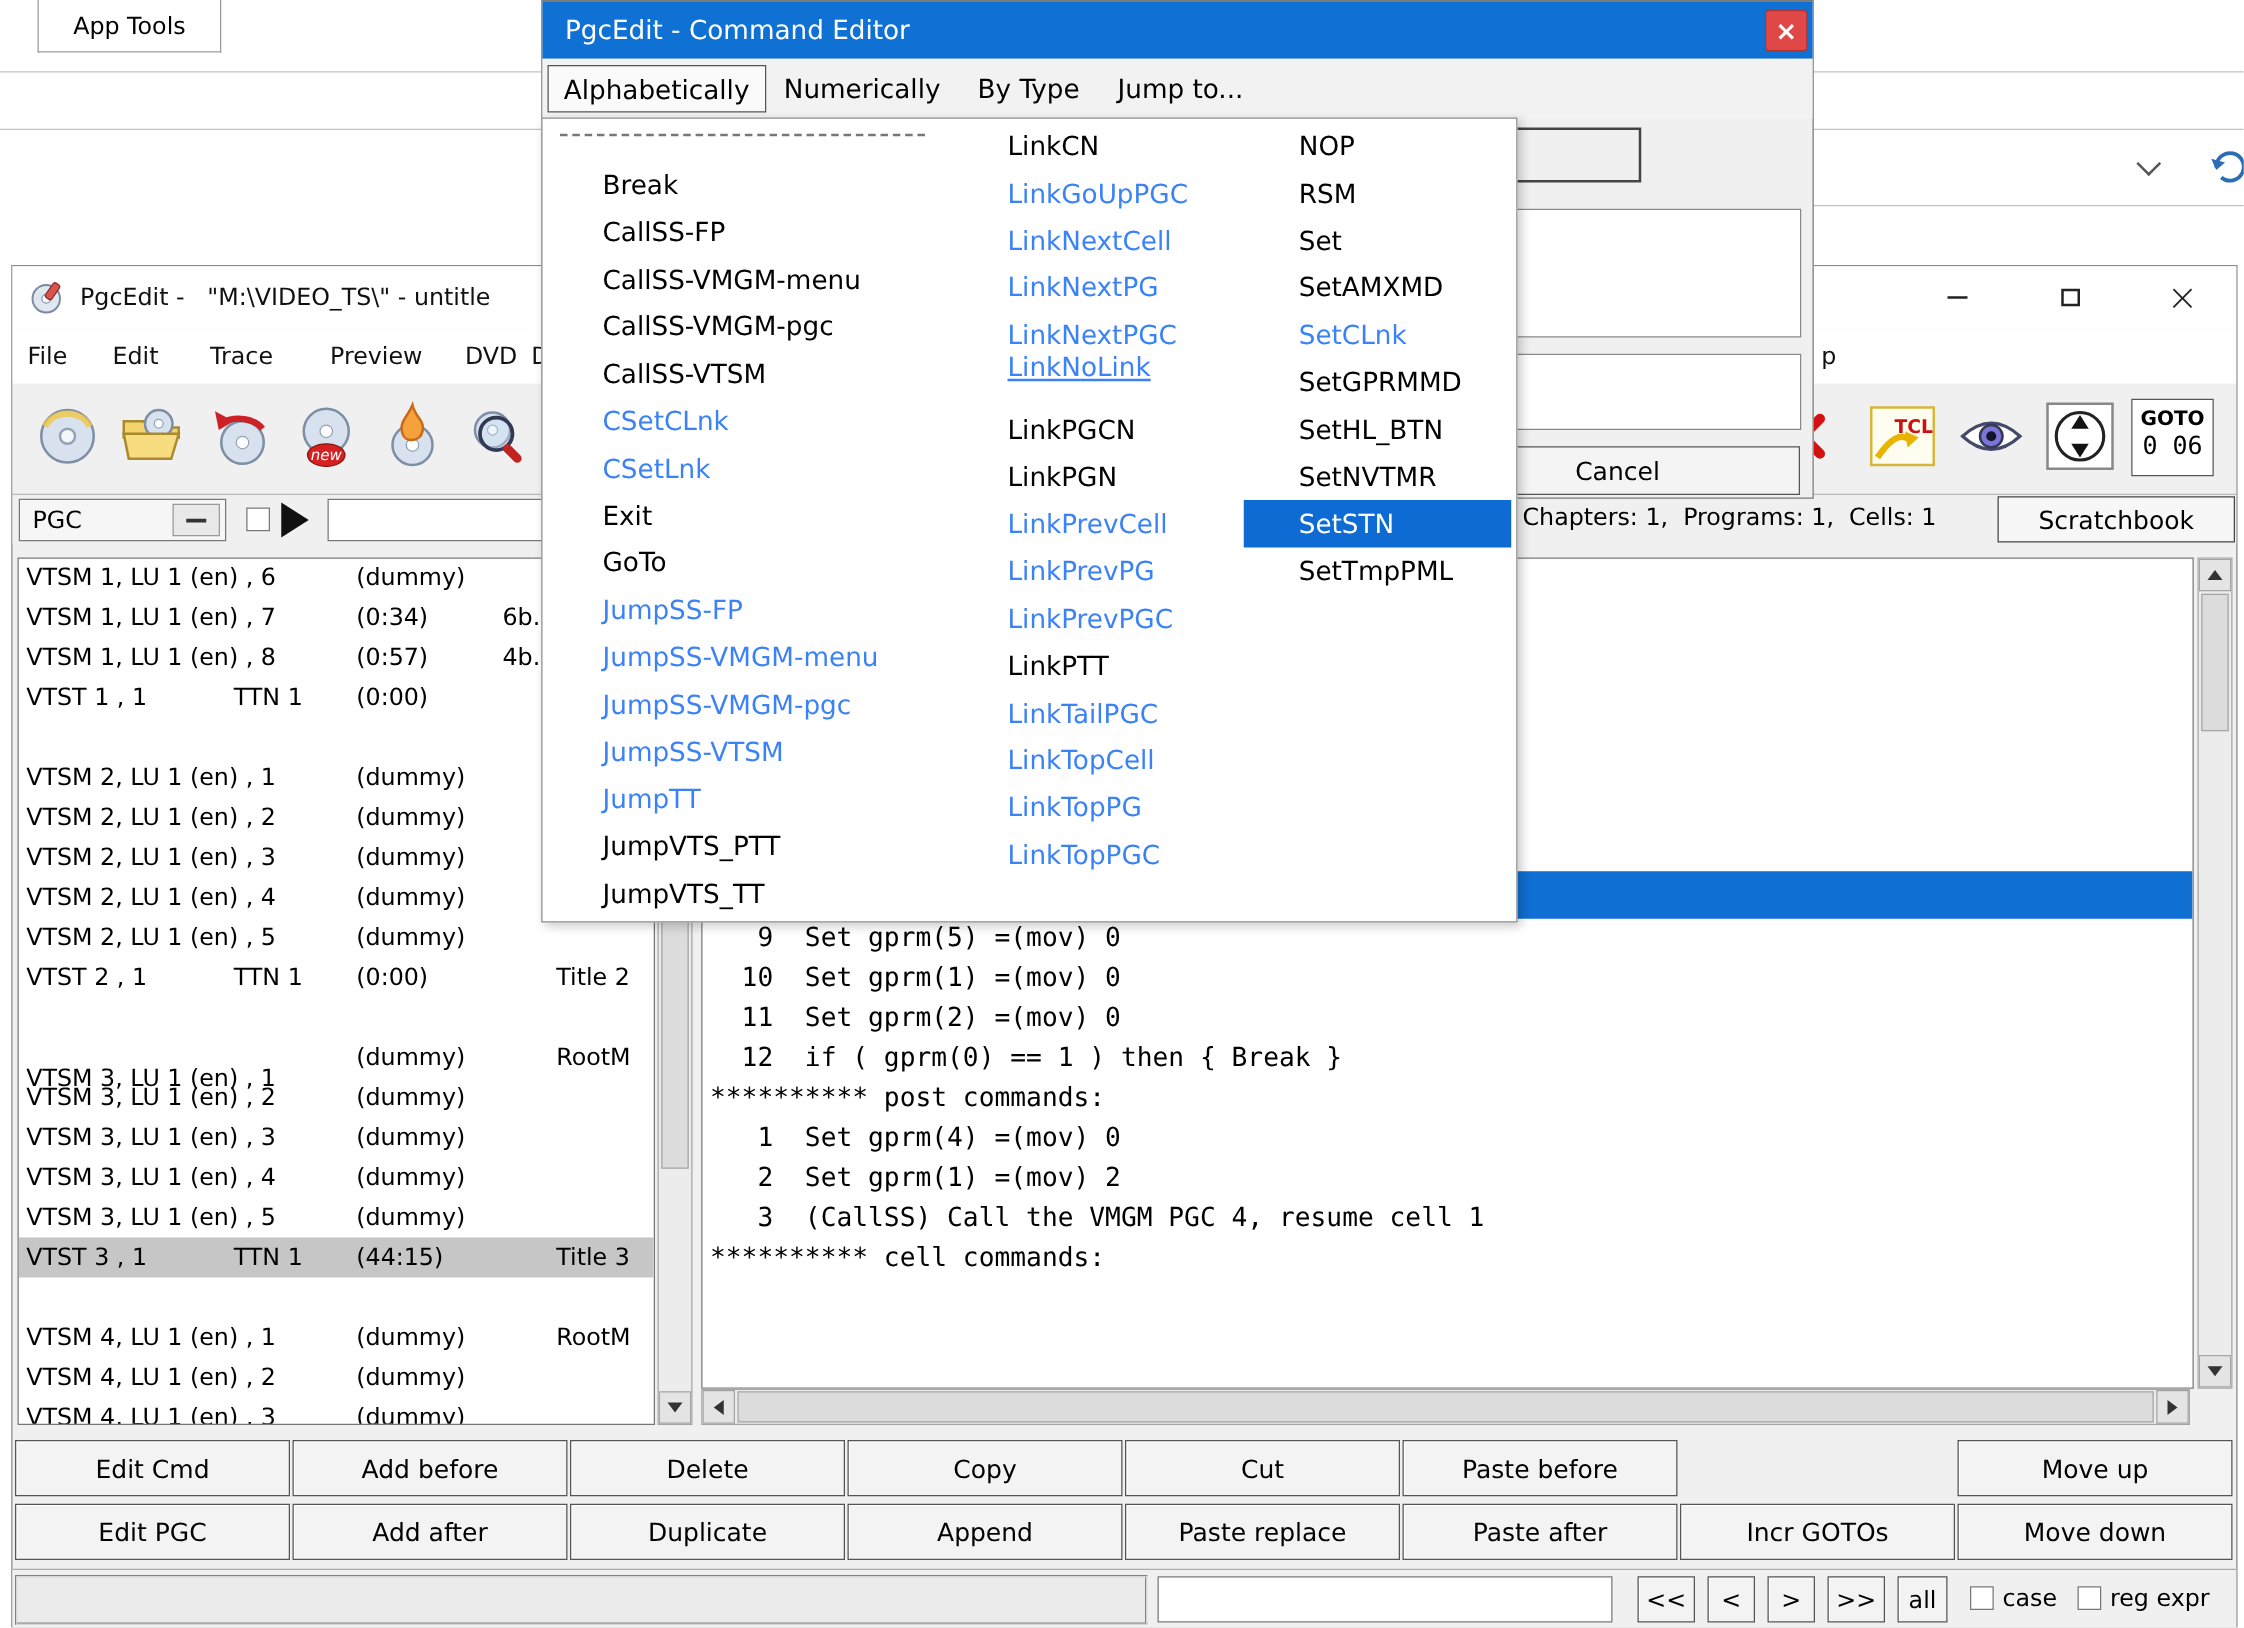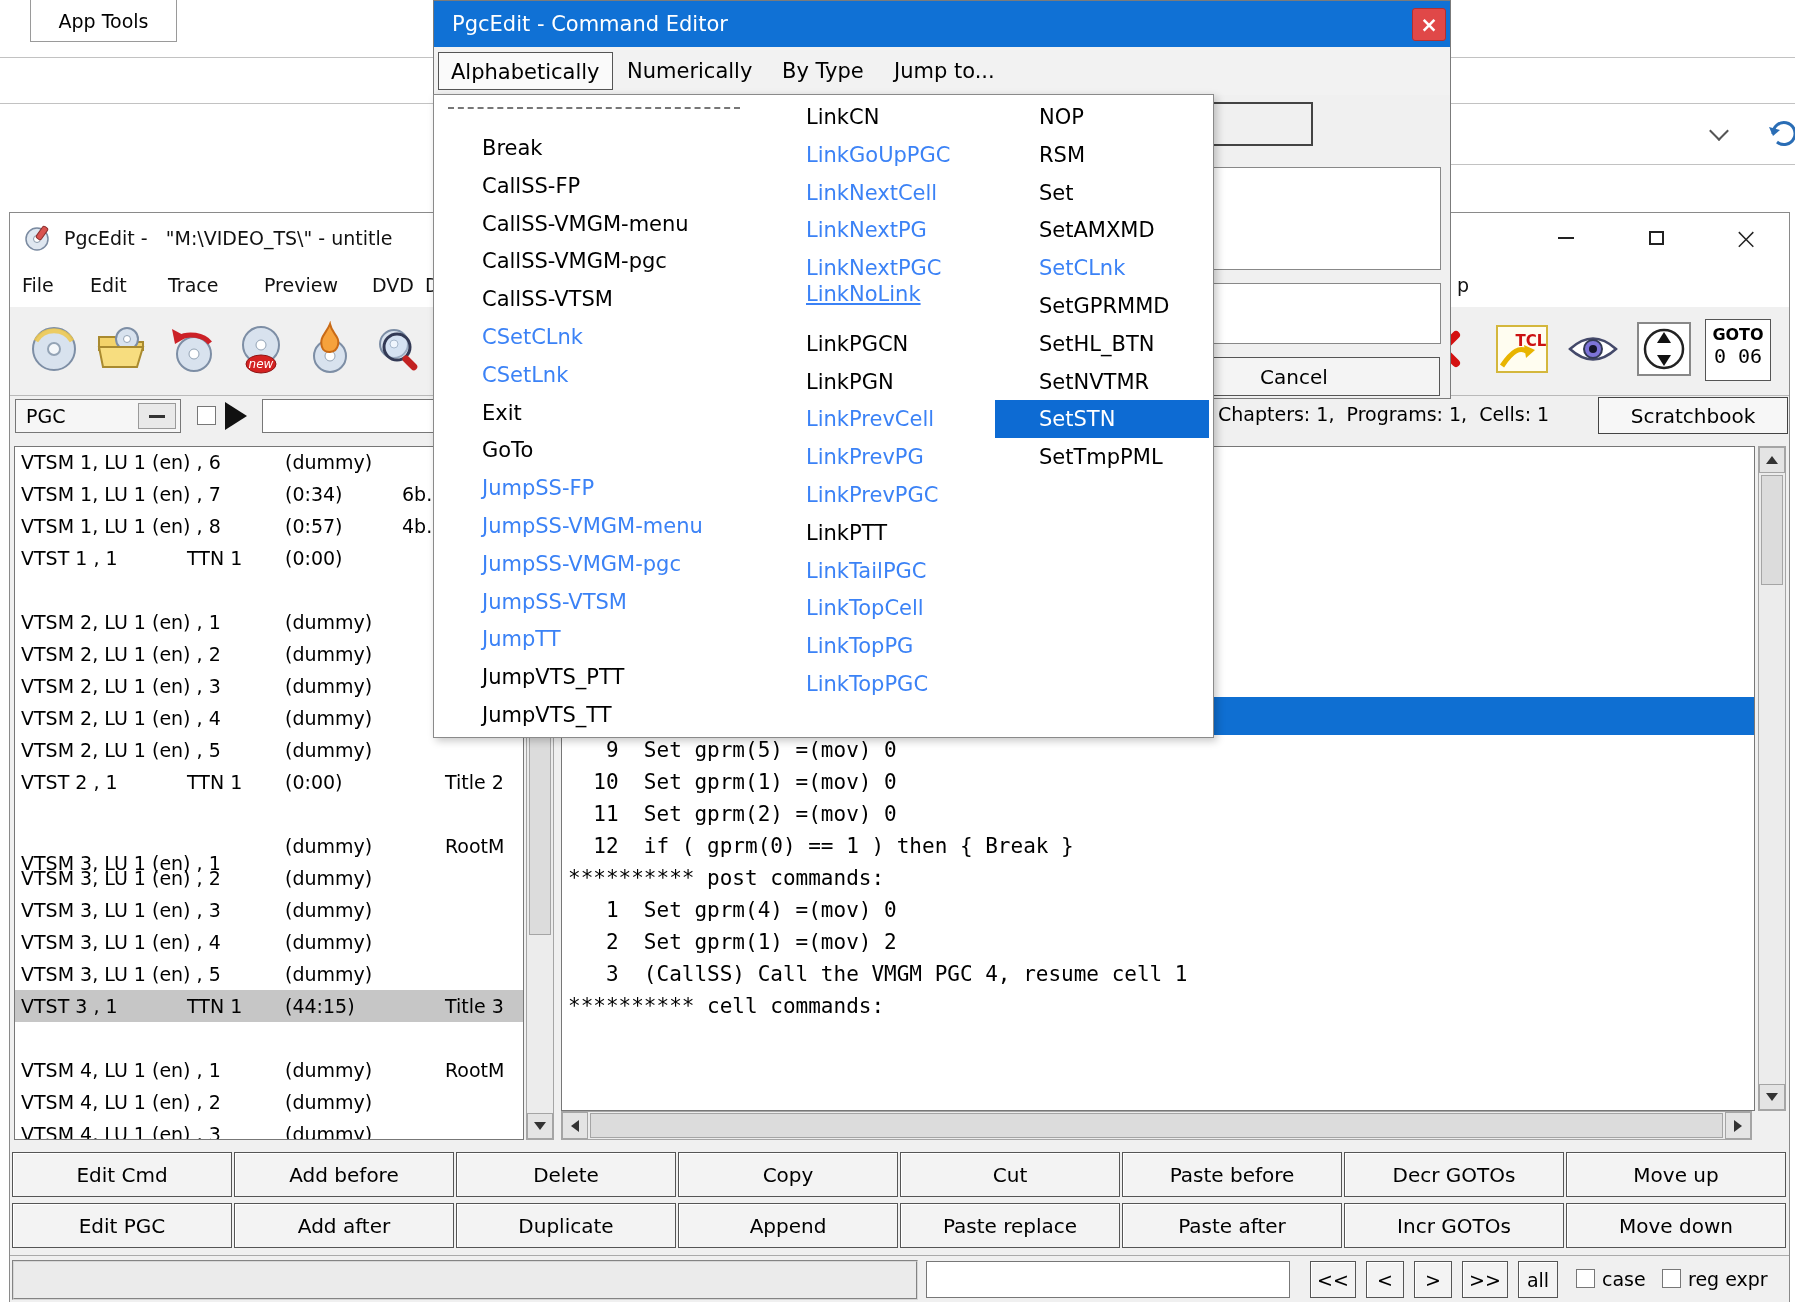--- a/index.html
+++ b/index.html
@@ -334,21 +334,20 @@
       <div class="cb-label" style="left: 1592px;">case</div>
       <div class="cb-box" style="left: 1652px;"></div>
       <div class="cb-label" style="left: 1678px;">reg expr</div>
     </div>
 <div class="edit-btn" style="left: 2px; top: 939px;">Edit Cmd</div>
     <div class="edit-btn" style="left: 224px; top: 939px;">Add before</div>
     <div class="edit-btn" style="left: 446px; top: 939px;">Delete</div>
     <div class="edit-btn" style="left: 668px; top: 939px;">Copy</div>
     <div class="edit-btn" style="left: 890px; top: 939px;">Cut</div>
     <div class="edit-btn" style="left: 1112px; top: 939px;">Paste before</div>
-    <div class="edit-btn" style="left: 1334px; top: 939px;">Decr GOTOs</div>
     <div class="edit-btn" style="left: 1556px; top: 939px;">Move up</div>
     <div class="edit-btn" style="left: 224px; top: 990px;">Add after</div>
     <div class="edit-btn" style="left: 2px; top: 990px;">Edit PGC</div>
     <div class="edit-btn" style="left: 446px; top: 990px;">Duplicate</div>
     <div class="edit-btn" style="left: 668px; top: 990px;">Append</div>
     <div class="edit-btn" style="left: 890px; top: 990px;">Paste replace</div>
     <div class="edit-btn" style="left: 1334px; top: 990px;">Incr GOTOs</div>
     <div class="edit-btn" style="left: 1112px; top: 990px;">Paste after</div>
     <div class="edit-btn" style="left: 1556px; top: 990px;">Move down</div>
   </div>

